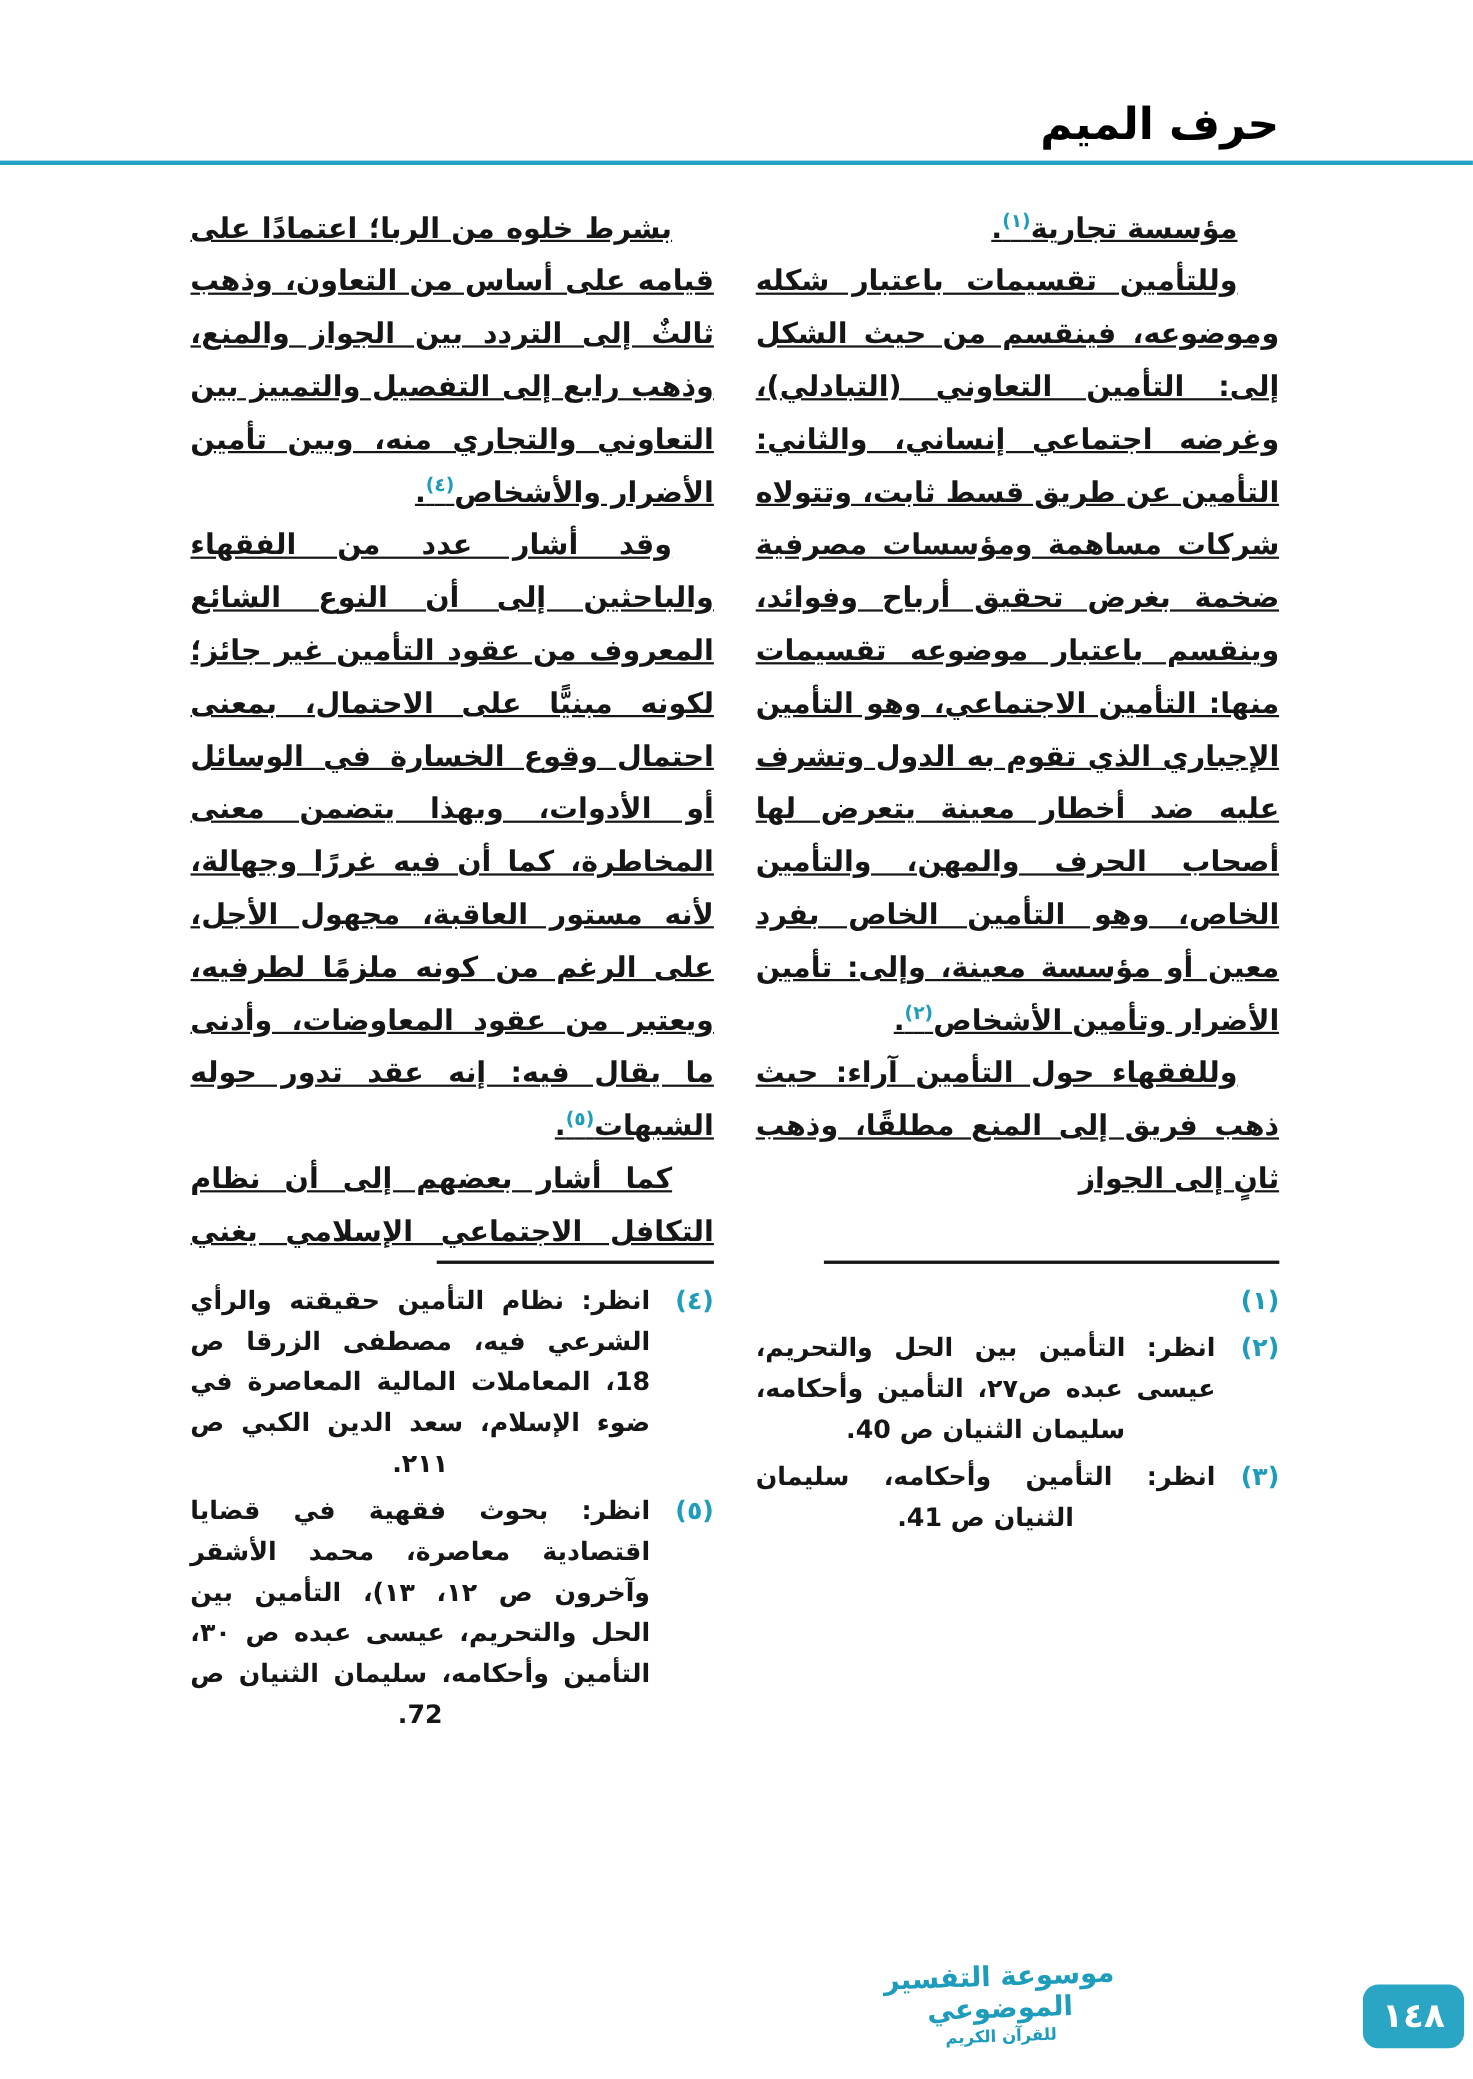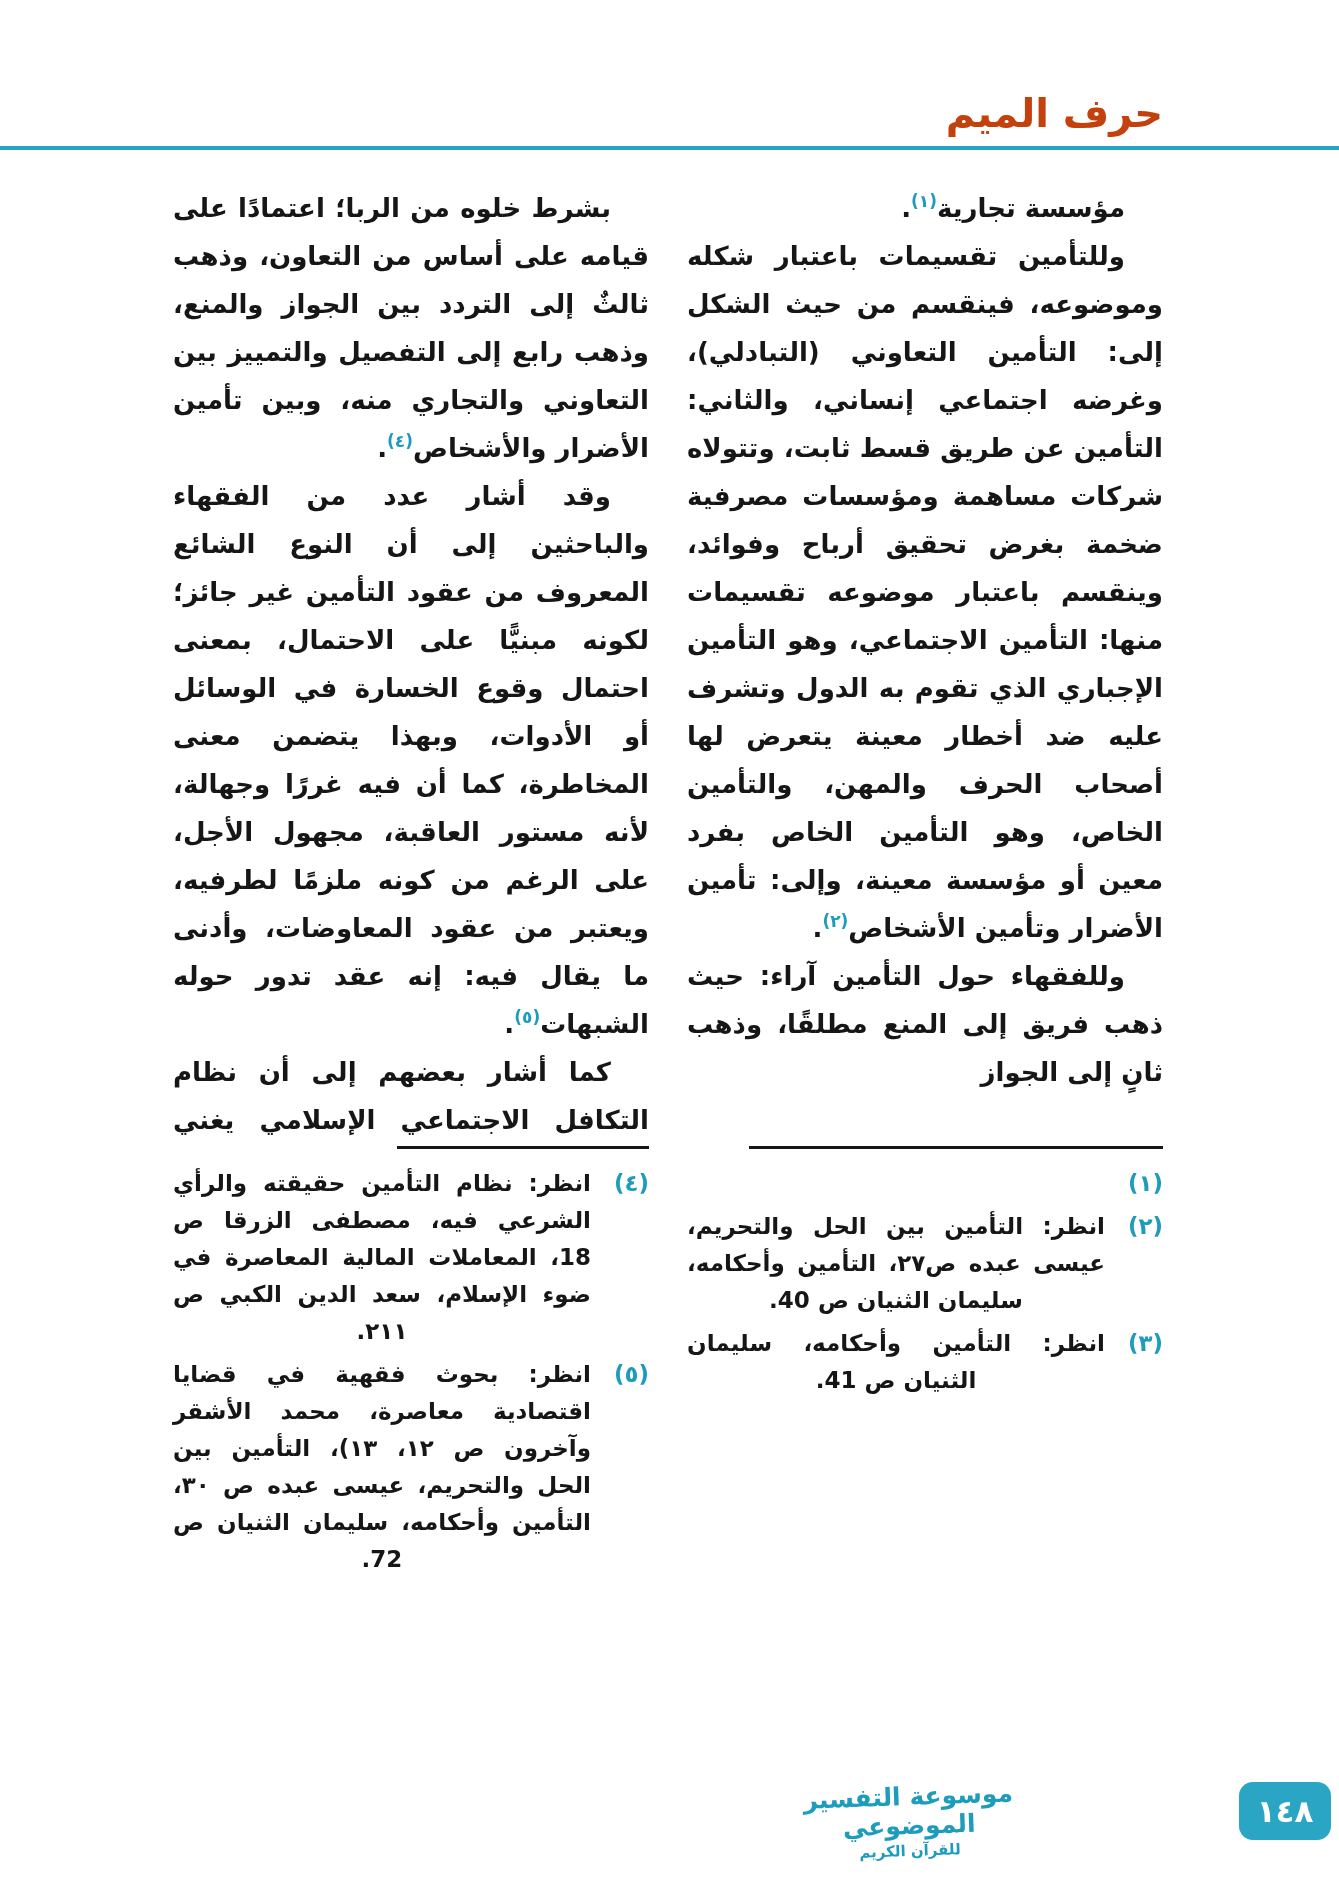--- a/index.html
+++ b/index.html
@@ -14,21 +14,21 @@
     font-family: "DejaVu Sans", sans-serif;
     color: #161616;
     overflow: hidden;
     direction: rtl;
   }
   
   .header-title {
     position: absolute;
     top: 90px;
     right: 176px;
-    color: #c2410c;
+    color: #000000;
     font-size: 40px;
     font-weight: bold;
     letter-spacing: 1px;
   }
   .header-rule {
     position: absolute;
     top: 146px;
     left: 0;
     right: 0;
     height: 4px;
@@ -45,20 +45,21 @@
     display: flex;
     gap: 38px;
     direction: rtl;
   }
   .col {
     flex: 1 1 0;
     font-size: 26px;
     font-weight: bold;
     line-height: 48px;
     text-align: justify;
+    text-decoration: underline;
   }
   .para { text-indent: 38px; }
   .ref {
     color: #1d9cbc;
     font-size: 17px;
     font-weight: bold;
     vertical-align: super;
     line-height: 0;
   }
   
@@ -106,21 +107,21 @@
     text-align: center;
     color: #1d9cbc;
     font-weight: bold;
     transform: rotate(-2deg);
   }
   .logo-line1 { font-size: 25px; }
   .logo-line2 { font-size: 15px; margin-top: 2px; letter-spacing: 2px; }
   .page-badge {
     position: absolute;
     right: 8px;
-    bottom: 50px;
+    bottom: 28px;
     width: 92px;
     height: 58px;
     border-radius: 14px;
     background: #2ba5c4;
     color: #ffffff;
     display: flex;
     align-items: center;
     justify-content: center;
     font-size: 31px;
     font-weight: bold;

